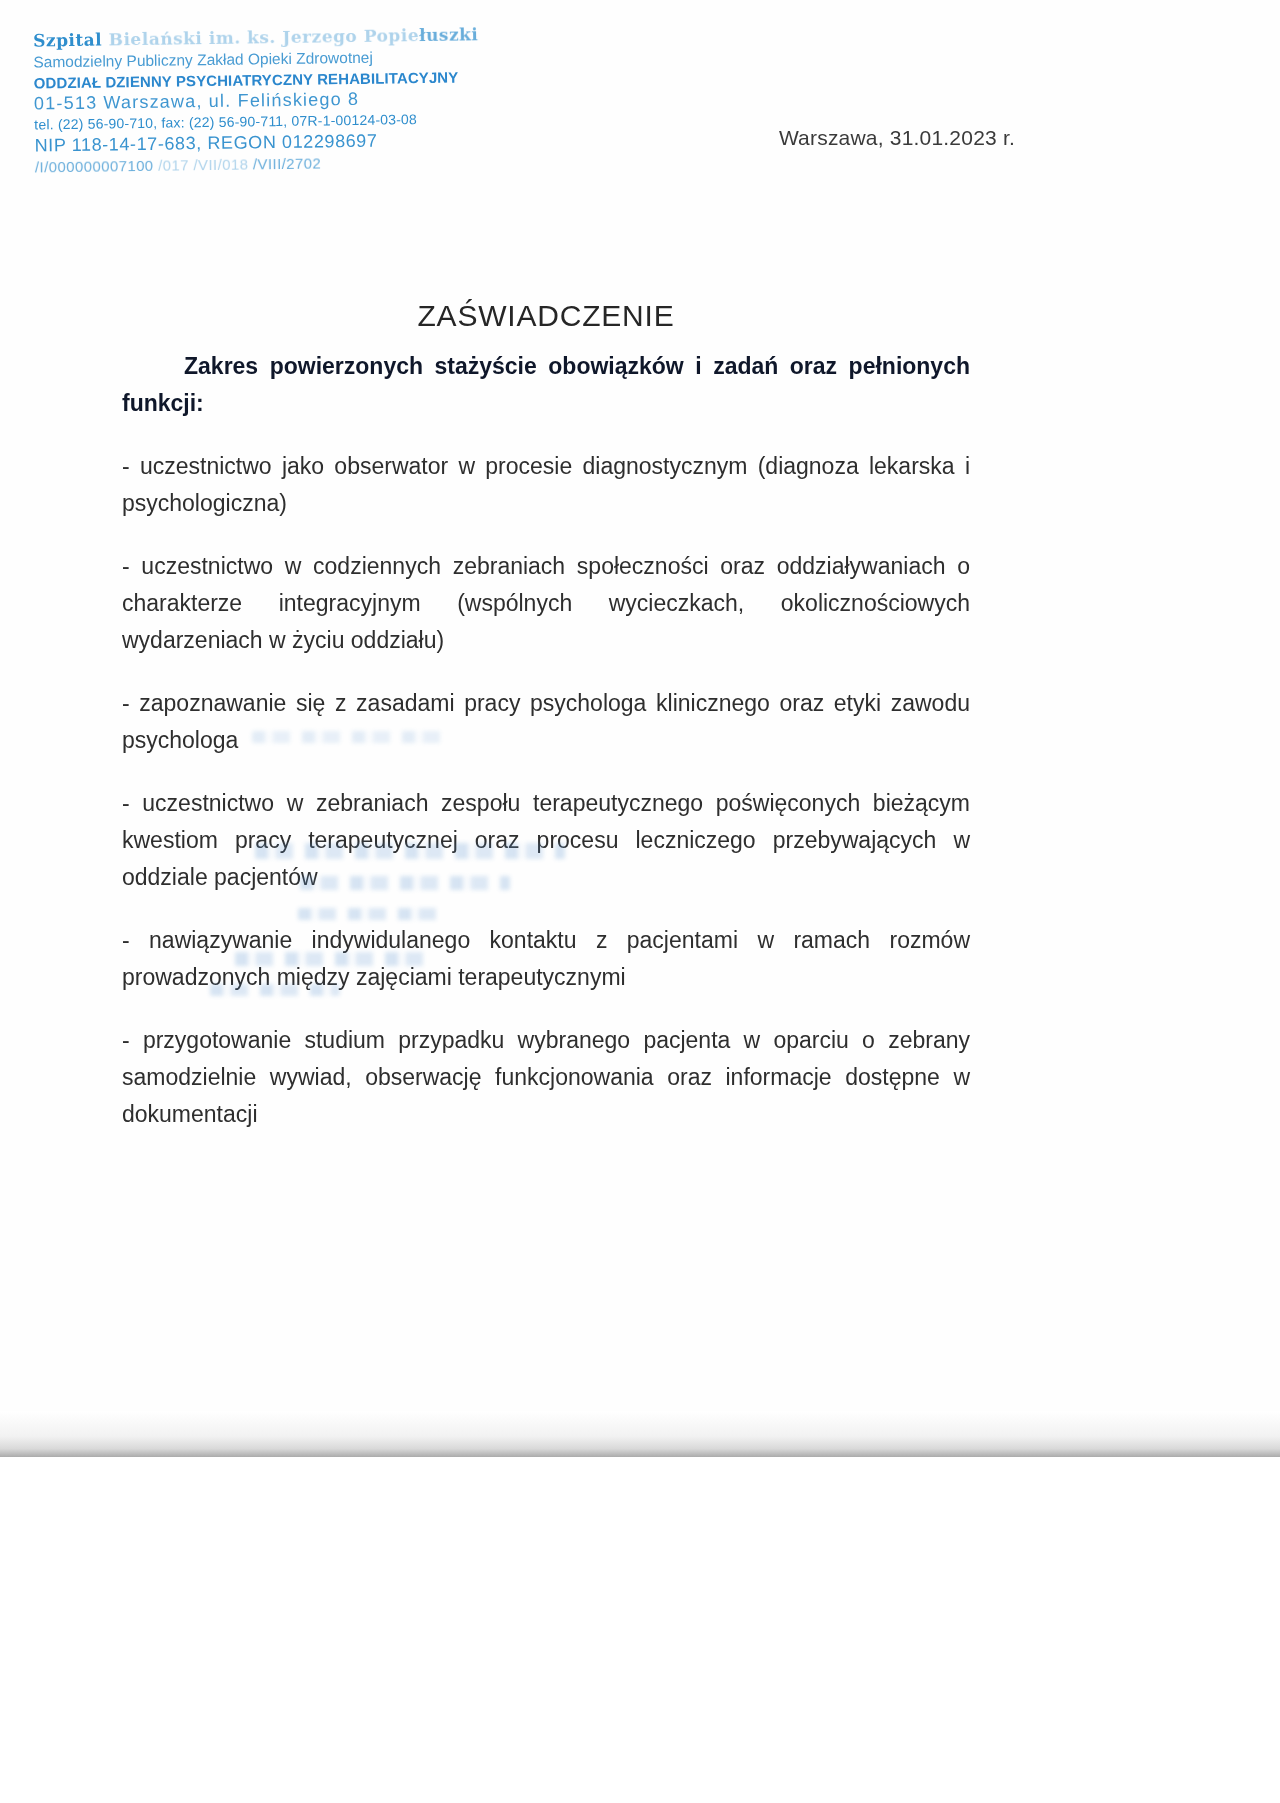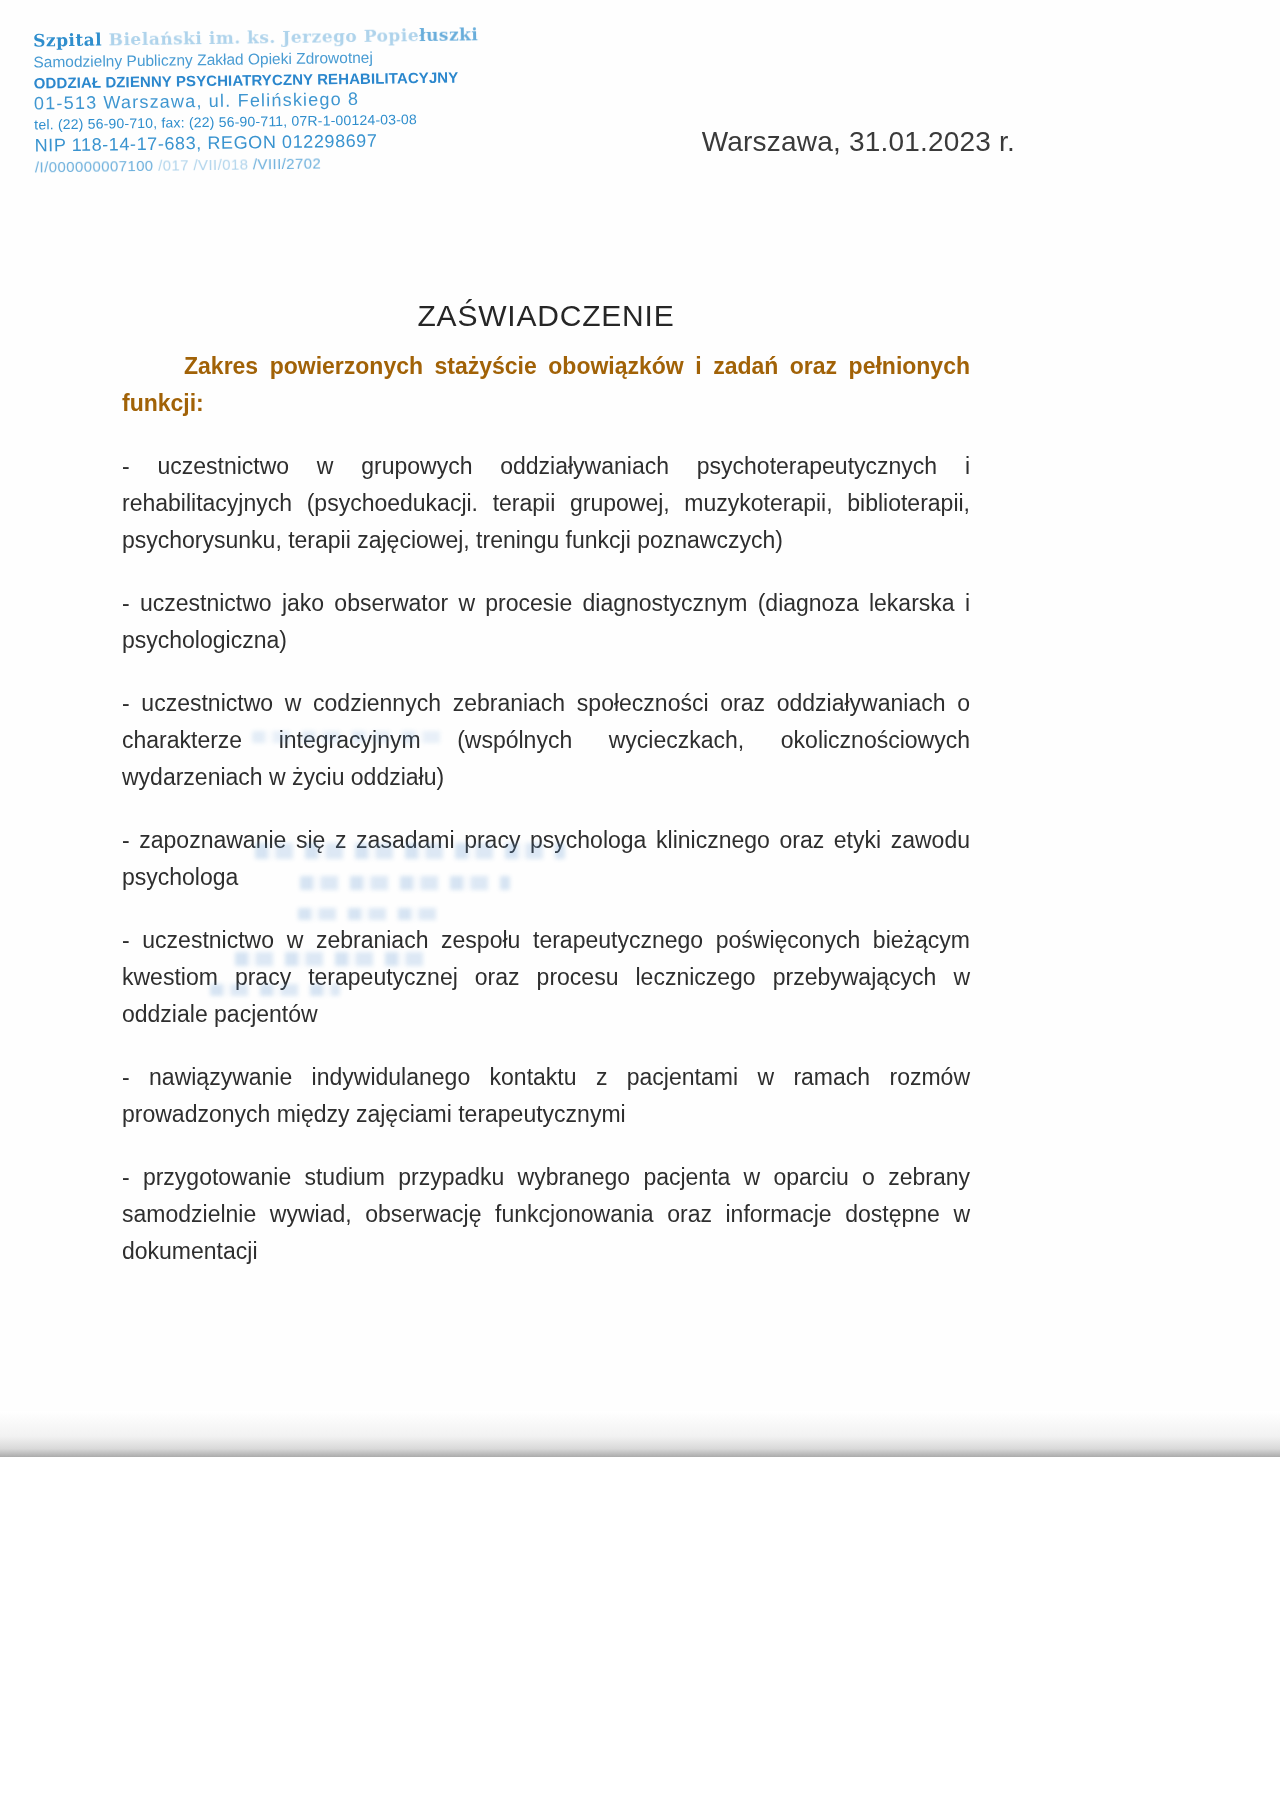--- a/index.html
+++ b/index.html
@@ -28,21 +28,21 @@
   .stamp .s2{font-size:15.5px;opacity:.88;}
   .stamp .s3{font-size:15px;font-weight:bold;letter-spacing:.1px;color:#2b87cd;}
   .stamp .s4{font-size:18px;letter-spacing:1.2px;opacity:.92;}
   .stamp .s5{font-size:14px;letter-spacing:.2px;}
   .stamp .s6{font-size:18px;letter-spacing:.6px;opacity:.95;}
   .stamp .s7{font-size:15px;letter-spacing:.4px;}
 
   
   .city-date{
     position:absolute;top:126px;right:298px;
-    font-size:28px;color:#3a3a3a;letter-spacing:.2px;
+    font-size:21px;color:#3a3a3a;letter-spacing:.2px;
   }
 
   
   .content{
     position:absolute;left:122px;top:0;width:848px;
   }
   .doc-title{
     margin:299px 0 0 0;
     text-align:center;
     font-size:30px;font-weight:normal;
@@ -52,21 +52,21 @@
     margin:0;
     font-size:23px;line-height:37px;
     text-align:justify;
     color:#2e2e2e;
   }
   .intro{margin-top:67px;text-indent:62px;}
   .section-heading{
     margin-top:15px;
     font-weight:bold;
     text-indent:62px;
-    color:#a16207;
+    color:#0f172a;
   }
   .duty{margin-top:26px;}
 
   
   .bleed{
     position:absolute;
     filter:blur(2.2px);
     opacity:.45;
     border-radius:2px;
     background:repeating-linear-gradient(90deg,
@@ -102,21 +102,20 @@
   </div>
 
   <div class="city-date">Warszawa, 31.01.2023 r.</div>
 
   <div class="content">
     <h1 class="doc-title">ZAŚWIADCZENIE</h1>
 
 
     <p class="para section-heading">Zakres powierzonych stażyście obowiązków i zadań oraz pełnionych funkcji:</p>
 
-    <p class="para duty">- uczestnictwo w grupowych oddziaływaniach psychoterapeutycznych i rehabilitacyjnych (psychoedukacji. terapii grupowej, muzykoterapii, biblioterapii, psychorysunku, terapii zajęciowej, treningu funkcji poznawczych)</p>
     <p class="para duty">- uczestnictwo jako obserwator w procesie diagnostycznym (diagnoza lekarska i psychologiczna)</p>
     <p class="para duty">- uczestnictwo w codziennych zebraniach społeczności oraz oddziaływaniach o charakterze integracyjnym (wspólnych wycieczkach, okolicznościowych wydarzeniach w życiu oddziału)</p>
     <p class="para duty">- zapoznawanie się z zasadami pracy psychologa klinicznego oraz etyki zawodu psychologa</p>
     <p class="para duty">- uczestnictwo w zebraniach zespołu terapeutycznego poświęconych bieżącym kwestiom pracy terapeutycznej oraz procesu leczniczego przebywających w oddziale pacjentów</p>
     <p class="para duty">- nawiązywanie indywidulanego kontaktu z pacjentami w ramach rozmów prowadzonych między zajęciami terapeutycznymi</p>
     <p class="para duty">- przygotowanie studium przypadku wybranego pacjenta w oparciu o zebrany samodzielnie wywiad, obserwację funkcjonowania oraz informacje dostępne w dokumentacji</p>
   </div>
 
   <div class="bleed" style="left:255px;top:843px;width:310px;height:16px;"></div>
   <div class="bleed" style="left:300px;top:876px;width:210px;height:14px;"></div>

